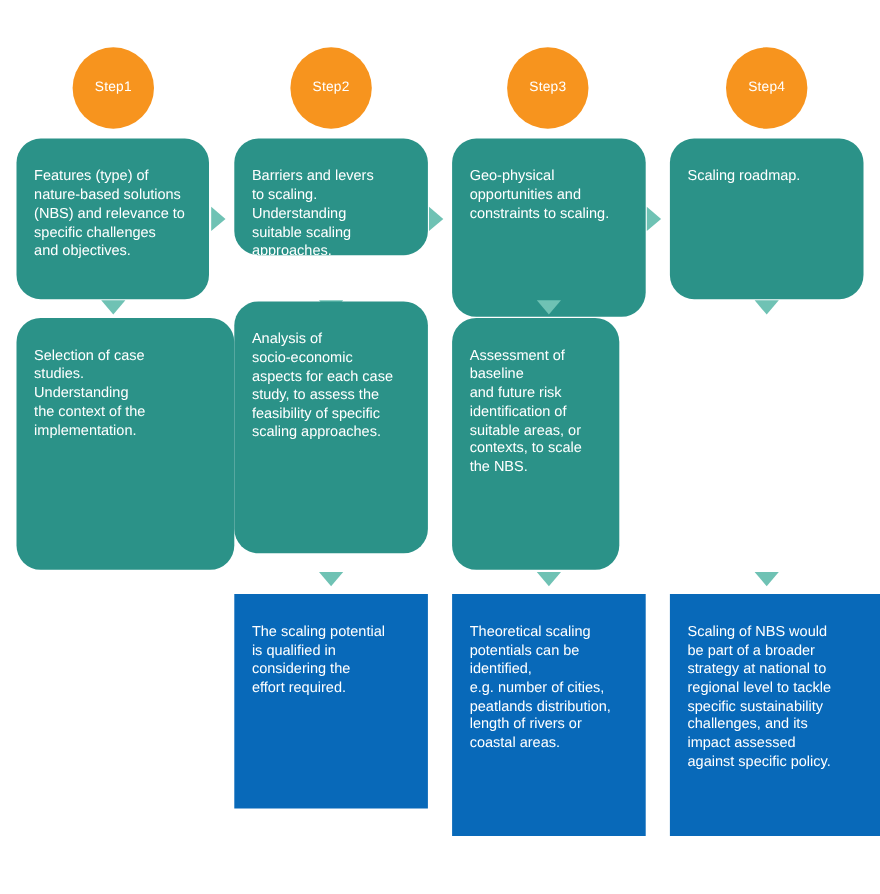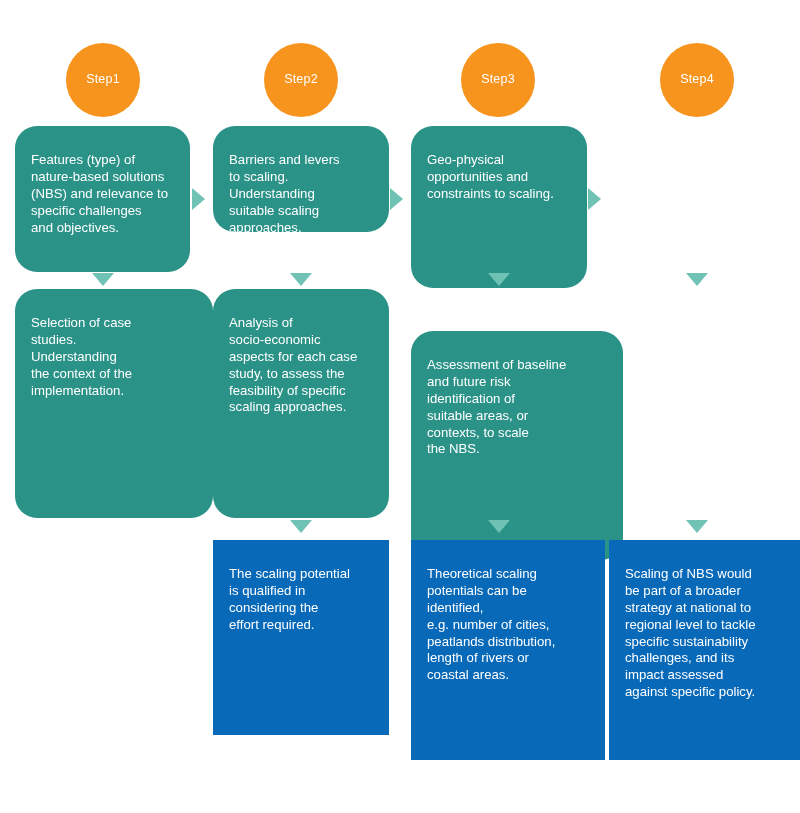--- a/index.html
+++ b/index.html
@@ -104,61 +104,62 @@
   <div class="node teal" style="left:213px; top:126px; width:176px; height:106px;">Barriers and levers
 to scaling.
 Understanding
 suitable scaling
 approaches.</div>
 
   <div class="node teal" style="left:411px; top:126px; width:176px; height:162px;">Geo-physical
 opportunities and
 constraints to scaling.</div>
 
+  <div class="node teal" style="left:609px; top:126px; width:176px; height:146px;">Scaling roadmap.</div>
 
   <div class="arrow-right" style="left:192px; top:188px;"></div>
   <div class="arrow-right" style="left:390px; top:188px;"></div>
   <div class="arrow-right" style="left:588px; top:188px;"></div>
 
   <div class="arrow-down" style="left:92px; top:273px;"></div>
   <div class="arrow-down" style="left:290px; top:273px;"></div>
   <div class="arrow-down" style="left:488px; top:273px;"></div>
   <div class="arrow-down" style="left:686px; top:273px;"></div>
 
   <div class="node teal" style="left:15px; top:289px; width:198px; height:229px;">Selection of case
 studies.
 Understanding
 the context of the
 implementation.</div>
 
-  <div class="node teal" style="left:213px; top:289px; width:176px; height:229px;">Analysis of
+  <div class="node teal" style="left:213px; top:274px; width:176px; height:229px;">Analysis of
 socio-economic
 aspects for each case
 study, to assess the
 feasibility of specific
 scaling approaches.</div>
 
-  <div class="node teal" style="left:411px; top:289px; width:212px; height:229px;margin-top:42px;">Assessment of baseline
+  <div class="node teal" style="left:411px; top:289px; width:152px; height:229px;">Assessment of baseline
 and future risk
 identification of
 suitable areas, or
 contexts, to scale
 the NBS.</div>
 
 
   <div class="arrow-down" style="left:290px; top:520px;"></div>
   <div class="arrow-down" style="left:488px; top:520px;"></div>
   <div class="arrow-down" style="left:686px; top:520px;"></div>
 
   <div class="node blue" style="left:213px; top:540px; width:176px; height:195px;">The scaling potential
 is qualified in
 considering the
 effort required.</div>
 
-  <div class="node blue" style="left:411px; top:540px; width:194px; height:220px;">Theoretical scaling
+  <div class="node blue" style="left:411px; top:540px; width:176px; height:220px;">Theoretical scaling
 potentials can be
 identified,
 e.g. number of cities,
 peatlands distribution,
 length of rivers or
 coastal areas.</div>
 
   <div class="node blue" style="left:609px; top:540px; width:204px; height:220px;">Scaling of NBS would
 be part of a broader
 strategy at national to

